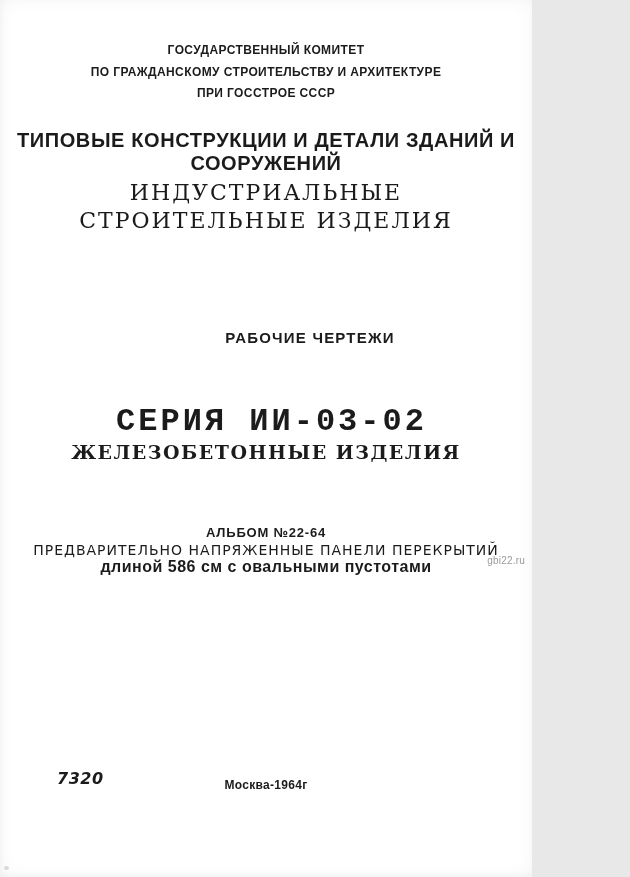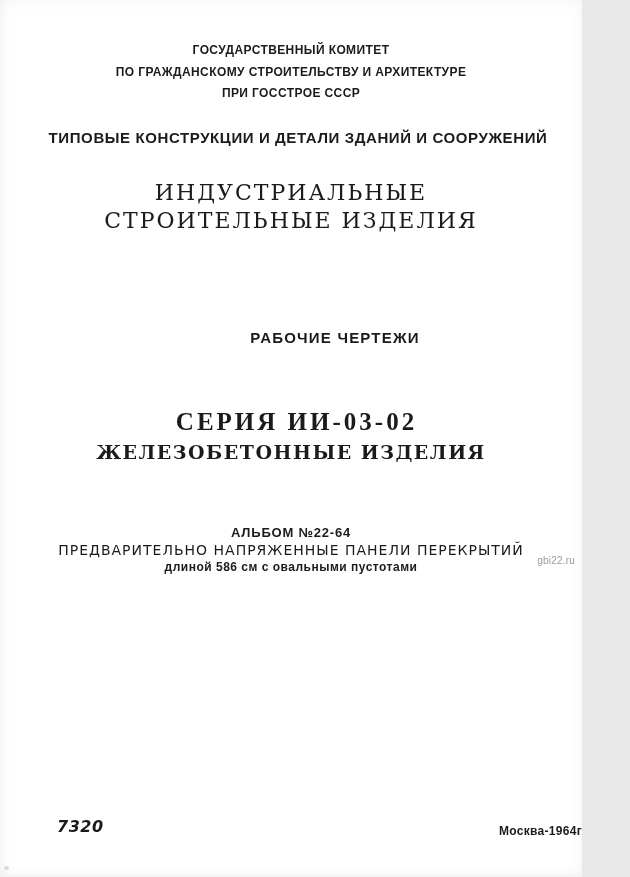--- a/index.html
+++ b/index.html
@@ -2,44 +2,43 @@
 <html><head>
 <meta charset="utf-8">
 <style>
   html, body {
     margin: 0;
     padding: 0;
     background: #e8e8e8;
   }
   .page {
     position: relative;
-    width: 582px;
+    width: 532px;
     height: 877px;
     background: #ffffff;
     overflow: hidden;
     font-family: "Liberation Sans", sans-serif;
     color: #1b1b1b;
     box-shadow: inset 0 0 18px rgba(0,0,0,0.045), inset 2px -2px 6px rgba(0,0,0,0.03);
   }
   .abs { position: absolute; left: 0; width: 100%; text-align: center; }
 
   .org-block { top: 40px; }
   .org-line {
     font-weight: bold;
     font-size: 12px;
     line-height: 21.5px;
     letter-spacing: 0.4px;
   }
 
   .tagline {
     top: 129px;
     font-weight: bold;
-    font-size: 15px;
+    font-size: 20px;
     letter-spacing: 0.6px;
-    padding-left: 7px;
   }
 
   .main-title { top: 179px; }
   .main-title-serif {
     font-family: "DejaVu Serif", "Liberation Serif", serif;
     font-weight: normal;
     font-size: 22px;
     line-height: 27.5px;
     letter-spacing: 2px;
   }
@@ -54,23 +53,23 @@
   .subtitle {
     top: 329px;
     font-weight: bold;
     font-size: 15px;
     letter-spacing: 1.2px;
     padding-left: 44px;
   }
 
   .series-block { top: 407px; }
   .series-line1 {
-    font-family: Liberation Serif, serif;
+    font-family: Liberation Mono, monospace;
     font-weight: bold;
-    font-size: 25px;
+    font-size: 32px;
     line-height: 30px;
     letter-spacing: 3px;
     padding-left: 11px;
   }
   .series-line2 {
     font-family: "DejaVu Serif", "Liberation Serif", serif;
     font-weight: bold;
     font-size: 19px;
     line-height: 30px;
     letter-spacing: 1.5px;
@@ -85,21 +84,21 @@
   }
   .album-line2 {
     font-family: "DejaVu Sans", sans-serif;
     font-weight: normal;
     font-size: 14px;
     line-height: 18px;
     letter-spacing: 1px;
   }
   .album-line3 {
     font-weight: bold;
-    font-size: 12px;
+    font-size: 16px;
     line-height: 16px;
     letter-spacing: 0.5px;
   }
 
   .watermark {
     position: absolute;
     top: 555px;
     right: 7px;
     left: auto;
     width: auto;
@@ -111,29 +110,27 @@
   .stamp-number {
     position: absolute;
     left: 57px;
     top: 769px;
     width: auto;
     font-family: "DejaVu Sans", sans-serif;
     font-weight: bold;
     font-style: italic;
     font-size: 16px;
     letter-spacing: 0.5px;
-    margin-top: 48px;
   }
 
   .footer-city {
-    top: 824px;
+    top: 778px;
     font-weight: bold;
     font-size: 12px;
     letter-spacing: 0.3px;
-    text-align: right;
   }
 
   .corner-artifact {
     position: absolute;
     left: 4px;
     top: 866px;
     width: 5px;
     height: 4px;
     background: #d9d9d9;
     border-radius: 50%;

